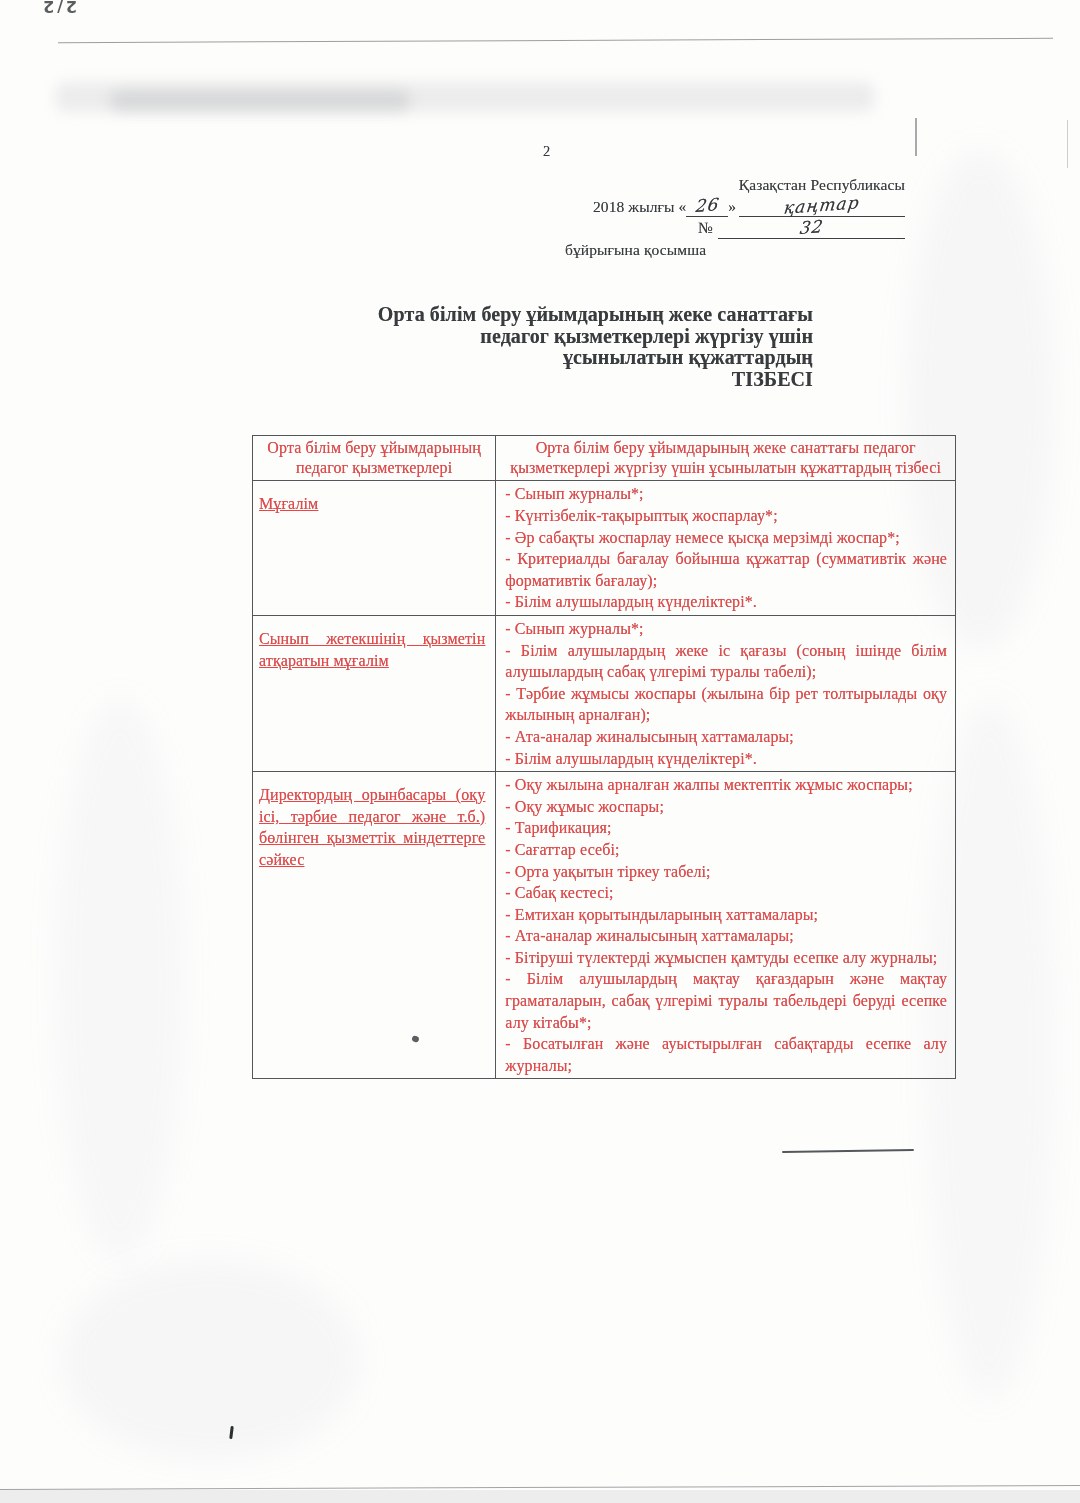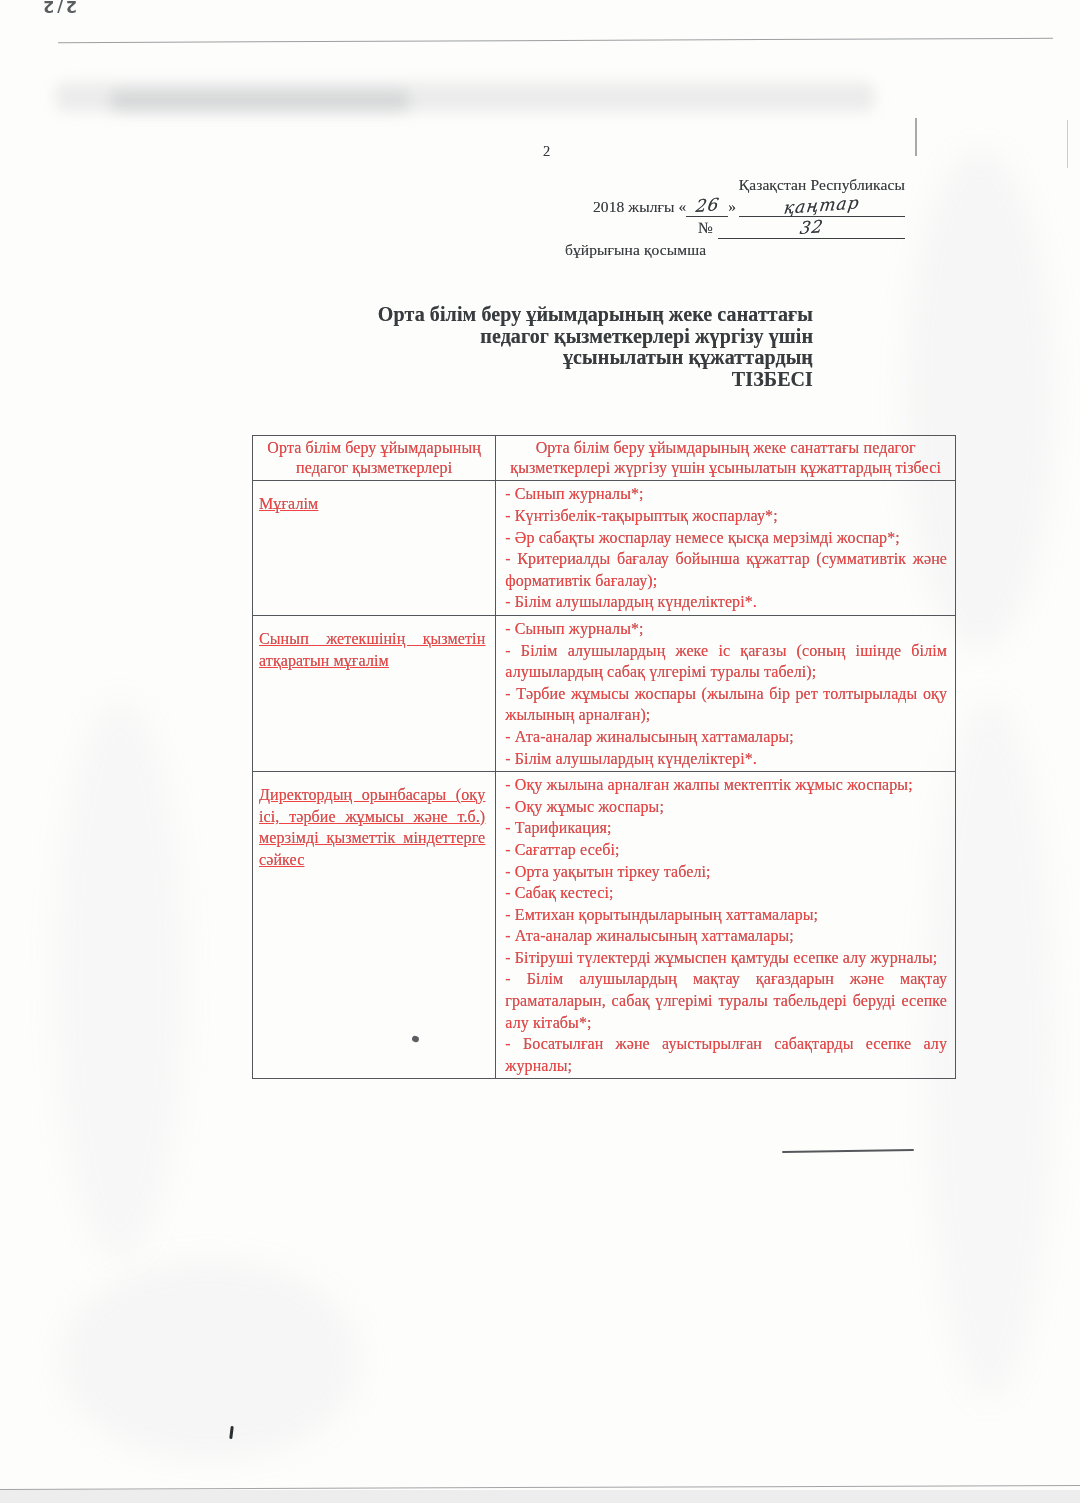--- a/index.html
+++ b/index.html
@@ -264,21 +264,21 @@
           <td class="role-cell">Сынып жетекшінің қызметін атқаратын мұғалім</td>
           <td class="docs-cell">
             <div class="doc-item">- Сынып журналы*;</div>
             <div class="doc-item">- Білім алушылардың жеке іс қағазы (соның ішінде білім алушылардың сабақ үлгерімі туралы табелі);</div>
             <div class="doc-item">- Тәрбие жұмысы жоспары (жылына бір рет толтырылады оқу жылының арналған);</div>
             <div class="doc-item">- Ата-аналар жиналысының хаттамалары;</div>
             <div class="doc-item">- Білім алушылардың күнделіктері*.</div>
           </td>
         </tr>
         <tr>
-          <td class="role-cell">Директордың орынбасары (оқу ісі, тәрбие жұмысы және т.б.) мерзімді қызметтік міндеттерге сәйкес</td>
+          <td class="role-cell">Директордың орынбасары (оқу ісі, тәрбие педагог және т.б.) бөлінген қызметтік міндеттерге сәйкес</td>
           <td class="docs-cell">
             <div class="doc-item">- Оқу жылына арналған жалпы мектептік жұмыс жоспары;</div>
             <div class="doc-item">- Оқу жұмыс жоспары;</div>
             <div class="doc-item">- Тарификация;</div>
             <div class="doc-item">- Сағаттар есебі;</div>
             <div class="doc-item">- Орта уақытын тіркеу табелі;</div>
             <div class="doc-item">- Сабақ кестесі;</div>
             <div class="doc-item">- Емтихан қорытындыларының хаттамалары;</div>
             <div class="doc-item">- Ата-аналар жиналысының хаттамалары;</div>
             <div class="doc-item">- Бітіруші түлектерді жұмыспен қамтуды есепке алу журналы;</div>

